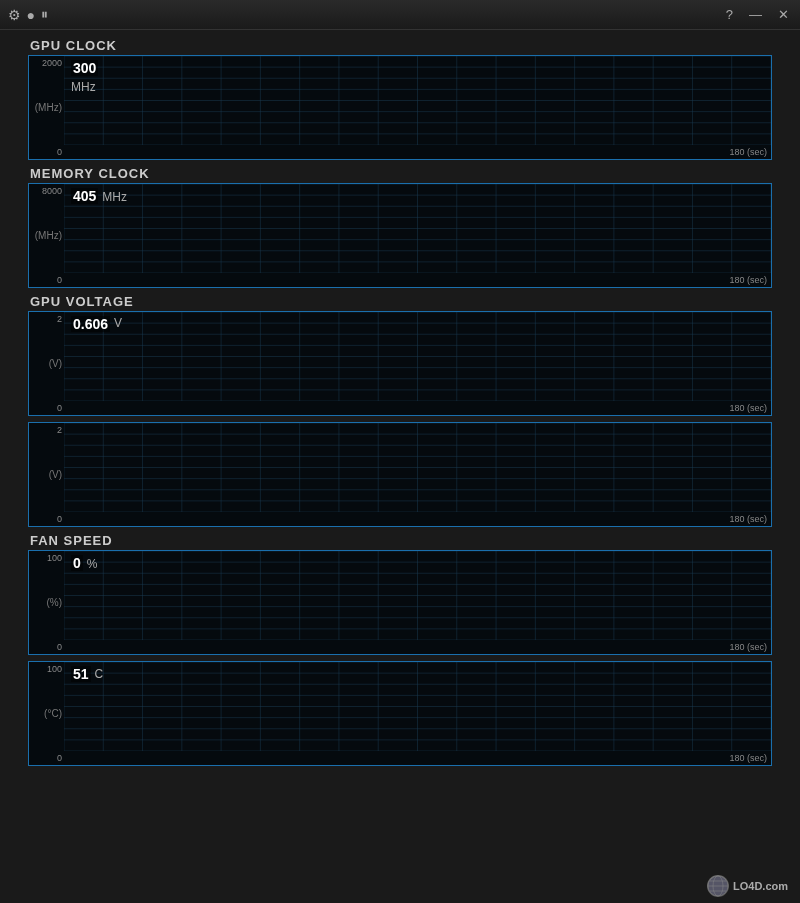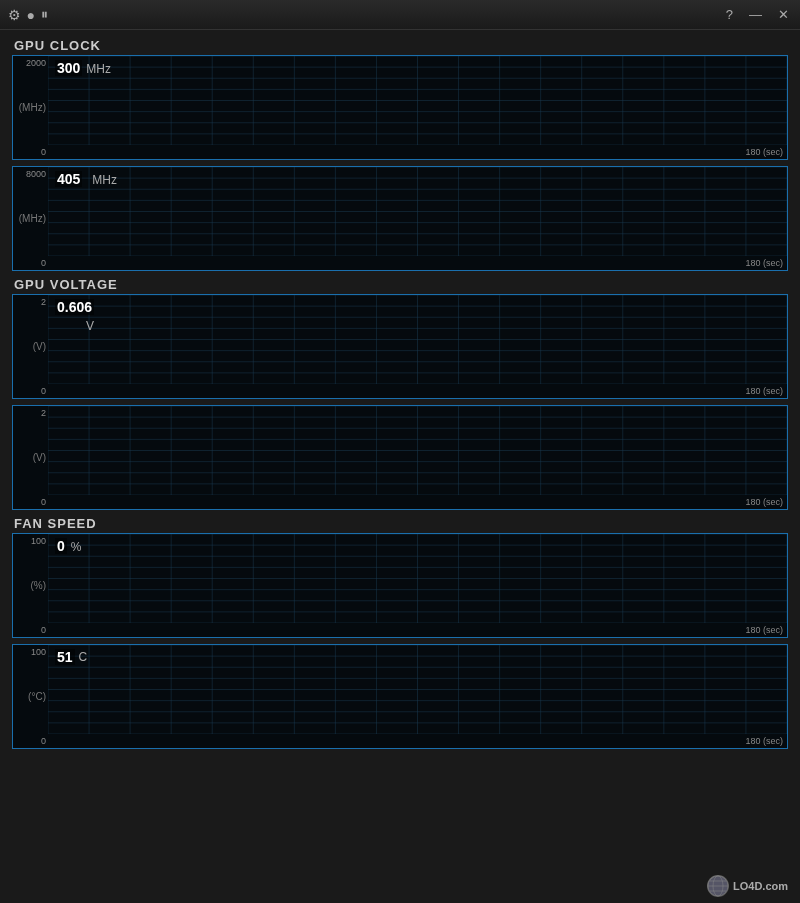--- a/index.html
+++ b/index.html
@@ -38,21 +38,21 @@
     }
     .title-btn {
       color: #aaa;
       font-size: 13px;
       cursor: pointer;
       padding: 0 3px;
     }
 
     
     .main {
-      padding: 8px 12px;
+      padding: 8px 28px;
       display: flex;
       flex-direction: column;
       gap: 6px;
       height: calc(903px - 30px);
       overflow: hidden;
     }
 
     
     .panel {
       display: flex;
@@ -191,21 +191,21 @@
     <span class="title-btn">?</span>
     <span class="title-btn">—</span>
     <span class="title-btn">✕</span>
   </div>
 </div>
 
 <div class="main" id="main-panels">
 <div class="panel">
       <div class="panel-title">GPU CLOCK</div>
       <div class="graph-container">
-        <div class="value-display" style="position: absolute; top: 4px; left: 42px; display: flex; align-items: baseline; z-index: 10;">
+        <div class="value-display" style="position: absolute; top: 4px; left: 42px; display: flex; align-items: baseline; z-index: 10; flex-direction: column;">
           <span class="value-number">300</span>
           <span class="value-unit">MHz</span>
         </div>
         <div class="marker-line" style="position: absolute; bottom: 16px; right: 4px; width: 20px; height: 2px; background: rgb(255, 255, 255);"></div>
         <div class="y-axis">
       <span class="y-axis-top">2000</span>
       <span class="y-axis-unit">(MHz)</span>
       <span class="y-axis-bottom">0</span>
     </div>
         <div class="grid-area" style="position: absolute; inset: 0px 0px 14px 35px; overflow: hidden;">
@@ -238,22 +238,23 @@
             <line x1="0" x2="100%" y1="62.5%" y2="62.5%" stroke="#1a3a50" stroke-width="0.5"></line>
             <line x1="0" x2="100%" y1="75%" y2="75%" stroke="#1a3a50" stroke-width="0.5"></line>
             <line x1="0" x2="100%" y1="87.5%" y2="87.5%" stroke="#1a3a50" stroke-width="0.5"></line>
             <line x1="0" x2="100%" y1="100%" y2="100%" stroke="#1a3a50" stroke-width="0.5"></line>
           </svg>
         </div>
         <div class="x-axis-label" style="position: absolute; bottom: 2px; right: 4px; font-size: 9px; color: rgb(136, 136, 136);">180 (sec)</div>
       </div>
     </div>
     <div class="panel">
-      <div class="graph-container">
-        <div class="value-display" style="position: absolute; top: 4px; left: 42px; display: flex; align-items: baseline; gap: 10px; z-index: 10;">
+      <div class="panel-title">MEMORY CLOCK</div>
+      <div class="graph-container">
+        <div class="value-display" style="position: absolute; top: 4px; left: 42px; display: flex; align-items: baseline; gap: 4px; z-index: 10;">
           <span class="value-number">405</span>
           <span class="value-unit">MHz</span>
         </div>
         <div class="y-axis">
       <span class="y-axis-top">8000</span>
       <span class="y-axis-unit">(MHz)</span>
       <span class="y-axis-bottom">0</span>
     </div>
         <div class="grid-area" style="position: absolute; inset: 0px 0px 14px 35px; overflow: hidden;">
           <svg width="100%" height="100%" class="grid-svg" style="position: absolute; top: 0px; left: 0px;">
@@ -287,21 +288,21 @@
             <line x1="0" x2="100%" y1="87.5%" y2="87.5%" stroke="#1a3a50" stroke-width="0.5"></line>
             <line x1="0" x2="100%" y1="100%" y2="100%" stroke="#1a3a50" stroke-width="0.5"></line>
           </svg>
         </div>
         <div class="x-axis-label" style="position: absolute; bottom: 2px; right: 4px; font-size: 9px; color: rgb(136, 136, 136);">180 (sec)</div>
       </div>
     </div>
     <div class="panel">
       <div class="panel-title">GPU VOLTAGE</div>
       <div class="graph-container">
-        <div class="value-display" style="position: absolute; top: 4px; left: 42px; display: flex; align-items: flex-end; z-index: 10; flex-direction: column;">
+        <div class="value-display" style="position: absolute; top: 4px; left: 42px; display: flex; align-items: flex-start; z-index: 10;">
           <span class="value-number">0.606</span>
           <span class="value-unit">V</span>
         </div>
         <div class="marker-line" style="position: absolute; bottom: 16px; right: 4px; width: 20px; height: 2px; background: rgb(255, 255, 255);"></div>
         <div class="y-axis">
       <span class="y-axis-top">2</span>
       <span class="y-axis-unit">(V)</span>
       <span class="y-axis-bottom">0</span>
     </div>
         <div class="grid-area" style="position: absolute; inset: 0px 0px 14px 35px; overflow: hidden;">

